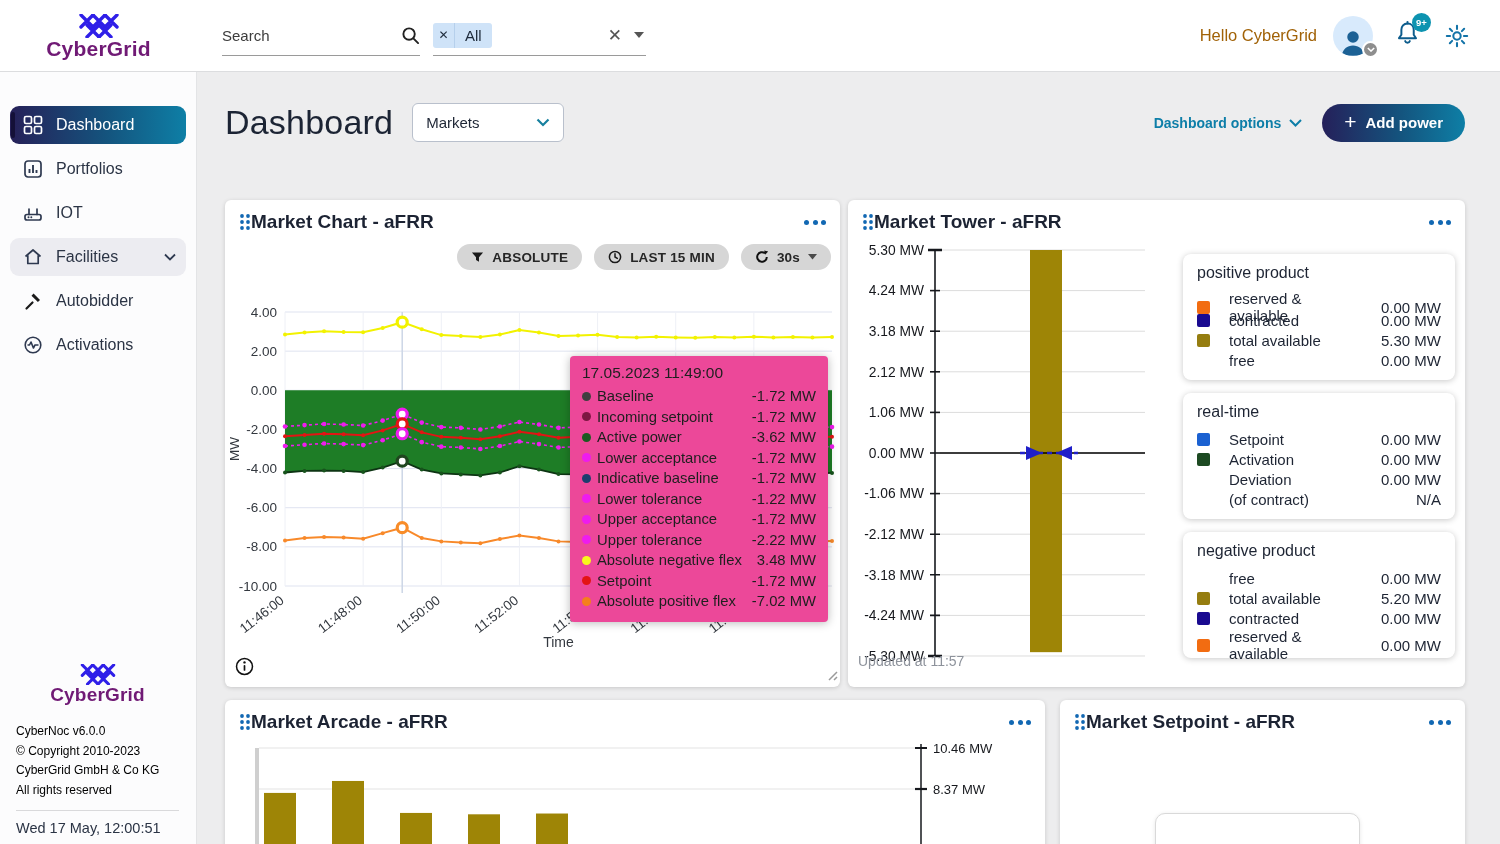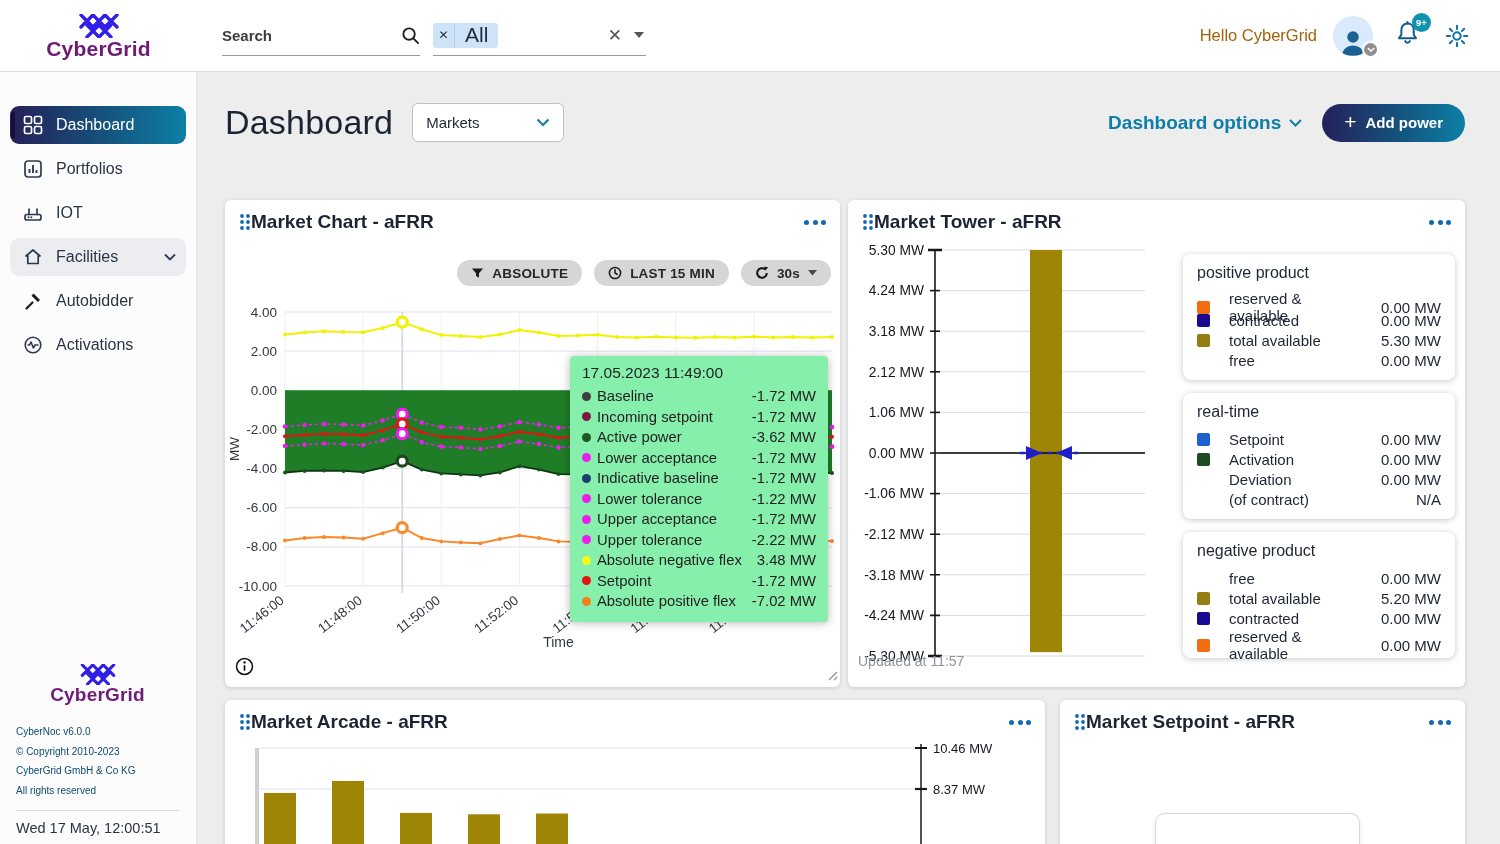--- a/index.html
+++ b/index.html
@@ -5,27 +5,27 @@
   * { margin:0; padding:0; box-sizing:border-box; font-family:"Liberation Sans", sans-serif; }
   html,body { width:1500px; height:844px; overflow:hidden; background:#ededee; }
 
   
   .topbar { position:absolute; top:0; left:0; width:1500px; height:72px; background:#fff;
             border-bottom:1px solid #dcdddf; display:flex; align-items:center; z-index:20; }
   .brand { width:197px; display:flex; flex-direction:column; align-items:center; padding-top:4px; }
   .brand-text { font-size:21px; font-weight:700; color:#701a75; letter-spacing:.2px; margin-top:-1px; }
   .underfield { border-bottom:1px solid #9a9a9a; height:40px; display:flex; align-items:center; }
   .search-box { width:198px; margin-left:25px; justify-content:space-between; }
-  .search-box input { border:none; outline:none; font-size:15px; color:#333; width:160px; background:transparent;font-weight:bold; }
+  .search-box input { border:none; outline:none; font-size:15px; color:#333; width:160px; background:transparent; }
   .search-box input::placeholder { color:#3c3c3c; }
   .filter-box { width:213px; margin-left:13px; }
   .chip { display:flex; align-items:stretch; background:#cfe3f8; border-radius:3px; height:25px; overflow:hidden; }
   .chip .chip-x { width:22px; display:flex; align-items:center; justify-content:center; font-size:12px;
                   color:#1d2a3a; border-right:1px solid #b6d0ec; cursor:pointer; }
-  .chip .chip-label { padding:0 10px; display:flex; align-items:center; font-size:21px; color:#1d2a3a; }
+  .chip .chip-label { padding:0 10px; display:flex; align-items:center; font-size:15px; color:#1d2a3a; }
   .filter-right { margin-left:auto; display:flex; align-items:center; gap:12px; padding-right:2px; }
   .clear-x { font-size:17px; color:#555; line-height:1; cursor:pointer; }
   .top-right { margin-left:auto; display:flex; align-items:center; padding-right:30px; }
   .greeting { font-size:16.5px; font-weight:500; color:#a16207; margin-right:16px; }
   .avatar-wrap { position:relative; width:40px; height:40px; margin-right:22px; }
   .avatar { width:40px; height:40px; border-radius:50%; background:#d8eafc; overflow:hidden; display:flex;
             justify-content:center; align-items:flex-end; }
   .avatar-badge { position:absolute; right:-6px; bottom:-2px; width:17px; height:17px; border-radius:50%;
                   background:#8e8e8e; border:2px solid #fff; display:flex; align-items:center; justify-content:center; }
   .bell-wrap { position:relative; margin-right:24px; }
@@ -40,59 +40,59 @@
   .nav-item { height:38px; border-radius:9px; display:flex; align-items:center; gap:13px; padding:0 10px 0 13px;
               margin-bottom:6px; font-size:16px; color:#2b3445; cursor:pointer; position:relative; }
   .nav-item.active { background:linear-gradient(90deg,#262058 0%,#14547e 55%,#0e7fa6 100%); color:#fff; font-weight:500; }
   .nav-item.active::before { content:""; position:absolute; left:1px; top:6px; bottom:6px; width:3.5px;
                              background:#141038; border-radius:2px; }
   .nav-item.soft { background:#ececf1; }
   .nav-item .chev { margin-left:auto; }
   .side-footer { position:absolute; left:0; right:1px; bottom:0; padding:0 16px 8px 16px; background:#fcfcfd; }
   .side-footer .flogo { display:flex; flex-direction:column; align-items:center; margin-bottom:16px; }
   .side-footer .flogo .brand-text { font-size:19px; }
-  .fline { font-size:10px; color:#0c4a6e; line-height:19.5px; }
+  .fline { font-size:12px; color:#000000; line-height:19.5px; }
   .fdivider { border-top:1px solid #d9d9db; margin:10px 0 9px 0; }
   .fclock { font-size:14.5px; color:#2b3445; }
 
   
   .main { position:absolute; top:72px; left:197px; right:0; bottom:0; overflow:hidden; padding-left:28px; }
   .page-head { margin-top:31px; display:flex; align-items:center; width:1240px; }
   .page-title { font-size:34px; font-weight:500; color:#1c2434; letter-spacing:.2px; }
   .view-select { margin-left:19px; width:152px; height:39px; background:#fff; border:1px solid #b9c0cc;
                  border-radius:6px; display:flex; align-items:center; justify-content:space-between;
                  padding:0 13px; cursor:pointer; }
   .view-select span { font-size:15px; color:#1d2534; }
   .head-right { margin-left:auto; display:flex; align-items:center; gap:20px; }
-  .dash-options { display:flex; align-items:center; gap:8px; color:#0d7ea8; font-size:19px; font-weight:700; cursor:pointer; }
+  .dash-options { display:flex; align-items:center; gap:8px; color:#0d7ea8; font-size:14px; font-weight:700; cursor:pointer; }
   .add-widget { height:38px; border-radius:20px; border:none; cursor:pointer; padding:0 22px;
                 background:linear-gradient(90deg,#25205a 0%,#14547e 55%,#0e7fa6 100%);
                 color:#fff; font-size:15px; font-weight:600; display:flex; align-items:center; gap:9px; }
   .add-widget .plus { font-size:21px; font-weight:400; line-height:1; margin-top:-2px; }
 
   .grid { position:relative; margin-top:58px; height:700px; }
   .card { position:absolute; background:#fff; border-radius:6px; box-shadow:0 1px 4px rgba(0,0,0,.16); overflow:hidden; }
   #card-chart   { left:0;   top:0;   width:615px; height:487px; }
   #card-tower   { left:623px; top:0; width:617px; height:487px; }
   #card-arcade  { left:0;   top:500px; width:820px; height:380px; }
   #card-setpoint{ left:835px; top:500px; width:405px; height:380px; }
   .card-head { position:absolute; top:11px; left:14px; right:12px; display:flex; align-items:center; gap:0; z-index:6; }
   .card-title { font-size:19px; font-weight:700; color:#1c2333; }
   .dots-menu { margin-left:auto; display:flex; gap:3.5px; cursor:pointer; padding:4px 2px; }
   .dots-menu i { width:5px; height:5px; border-radius:50%; background:#1268b3; }
 
-  .pill-row { position:absolute; top:60px; right:9px; display:flex; gap:12px; z-index:6; }
+  .pill-row { position:absolute; top:44px; right:9px; display:flex; gap:12px; z-index:6; }
   .pill { height:26px; background:#d6d6d6; border-radius:13px; display:flex; align-items:center; gap:8px;
           padding:0 14px; font-size:13.5px; font-weight:600; color:#262626; letter-spacing:.2px; cursor:pointer; }
 
   svg.layer { position:absolute; left:0; top:0; }
   svg text { font-family:"Liberation Sans", sans-serif; }
 
   
-  .tooltip { position:absolute; left:345px; top:156px; width:258px; background:#86efac; border-radius:4px;
+  .tooltip { position:absolute; left:345px; top:156px; width:258px; background:#ec4899; border-radius:4px;
              box-shadow:0 1px 10px rgba(0,0,0,.28); padding:8px 12px 10px 12px; z-index:8; }
   .tt-title { font-size:15.5px; color:#1f1f1f; margin-bottom:4px; }
   .tt-row { display:grid; grid-template-columns:15px 1fr auto; align-items:center; height:20.5px; font-size:14.8px; color:#1f1f1f; }
   .tt-dot { width:9px; height:9px; border-radius:50%; }
   .tt-val { text-align:right; }
 
   .info-btn { position:absolute; left:10px; bottom:7px; cursor:pointer; }
   .resize-handle { position:absolute; right:2px; bottom:2px; }
 
   

